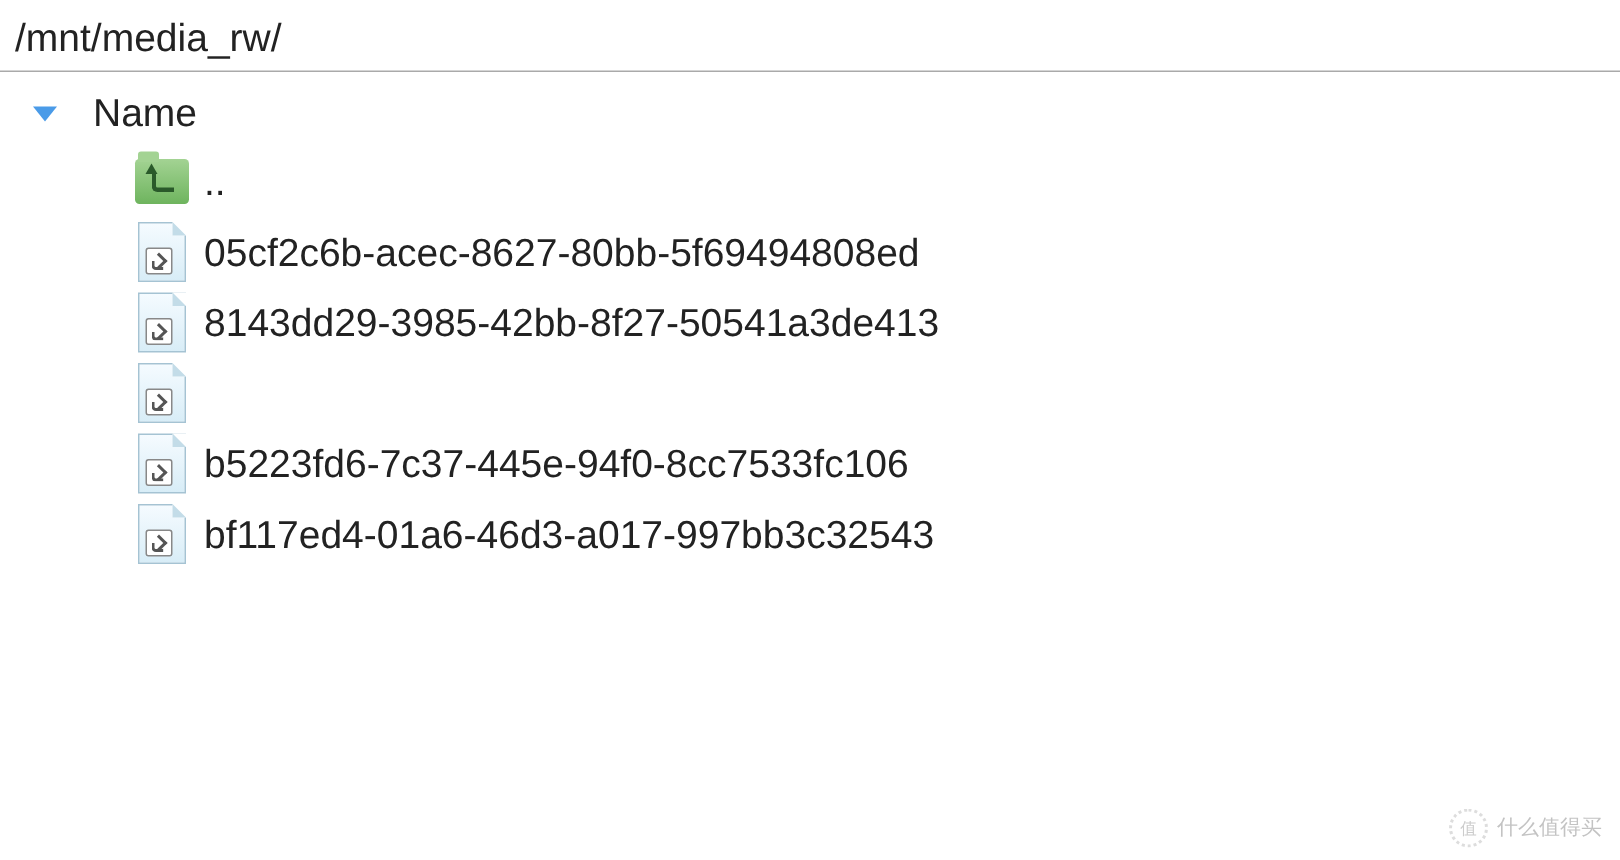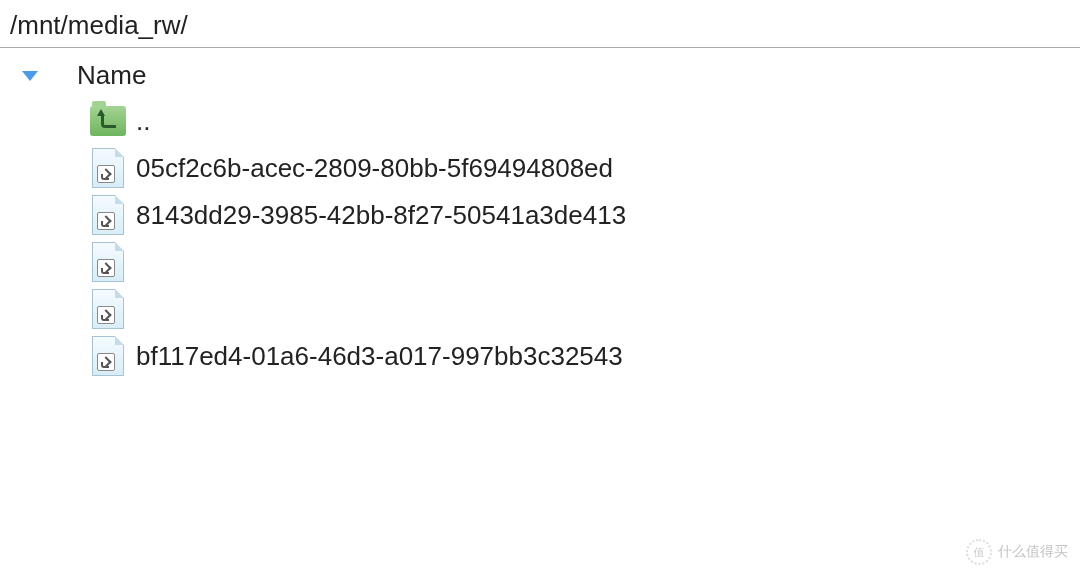--- a/index.html
+++ b/index.html
@@ -11,21 +11,20 @@
     }
     .path-bar {
       padding: 10px 10px 6px 10px;
       font-size: 26px;
       border-bottom: 1px solid #aaa;
     }
     .header-row {
       display: flex;
       align-items: center;
       margin: 12px 0 8px 22px;
-      gap: 15px;
     }
     .expand-triangle {
       width: 0;
       height: 0;
       border-left: 8px solid transparent;
       border-right: 8px solid transparent;
       border-top: 10px solid #4a9be8;
       margin-right: 24px;
     }
     .col-header {
@@ -200,21 +199,21 @@
   </div>
 
   <div class="row">
     <div class="icon-wrap">
       <div class="file-icon">
         <div class="shortcut-badge">
             <div class="shortcut-arrow"></div>
           </div>
       </div>
     </div>
-    <div class="file-name">05cf2c6b-acec-2809-80bb-5f69494808ed</div>
+    <div class="file-name">05cf2c6b-acec-8627-80bb-5f69494808ed</div>
   </div>
 
   <div class="row">
     <div class="icon-wrap">
       <div class="file-icon">
         <div class="shortcut-badge">
             <div class="shortcut-arrow"></div>
           </div>
       </div>
     </div>
@@ -232,20 +231,21 @@
   </div>
 
   <div class="row">
     <div class="icon-wrap">
       <div class="file-icon">
         <div class="shortcut-badge">
             <div class="shortcut-arrow"></div>
           </div>
       </div>
     </div>
+    <div class="file-name">b5223fd6-7c37-445e-94f0-8cc7533fc106</div>
   </div>
 
   <div class="row">
     <div class="icon-wrap">
       <div class="file-icon">
         <div class="shortcut-badge">
             <div class="shortcut-arrow"></div>
           </div>
       </div>
     </div>

